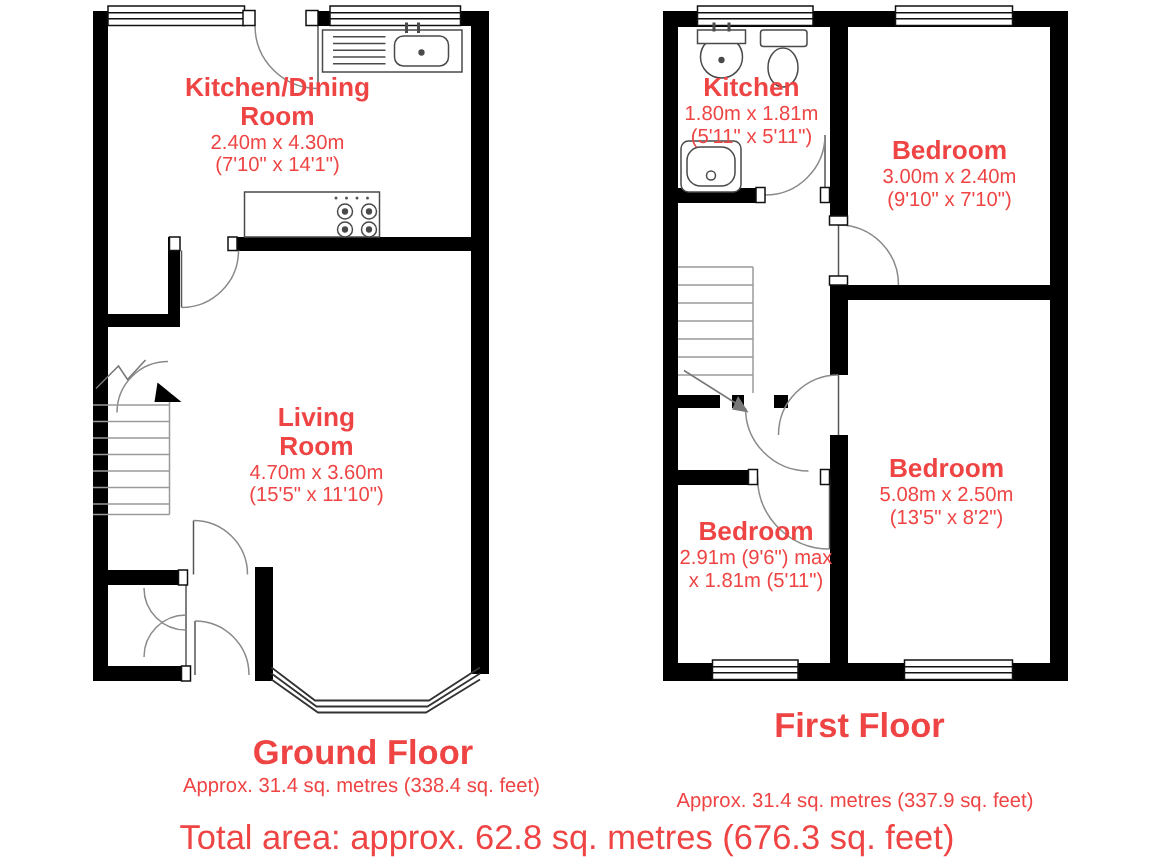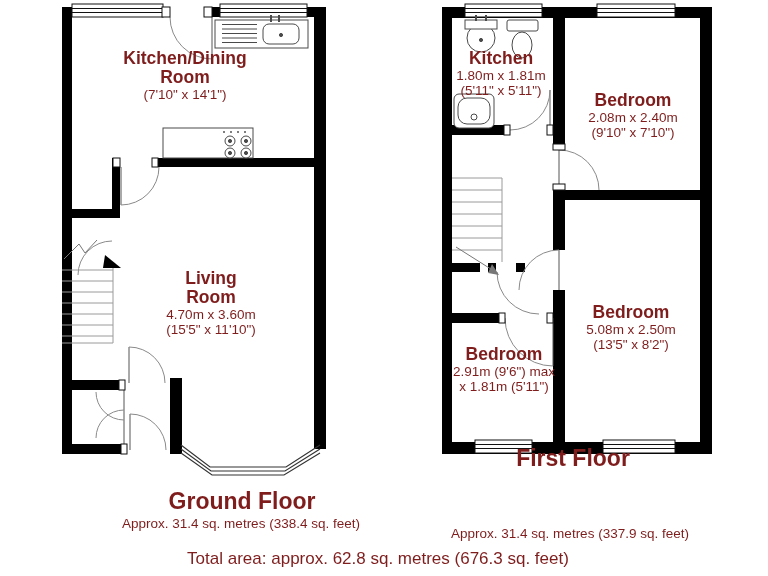--- a/index.html
+++ b/index.html
@@ -1,23 +1,23 @@
 <!DOCTYPE html>
 <html><head>
 <meta charset="utf-8">
 <style>
   html,body{margin:0;padding:0;background:#fff;}
   body{width:768px;height:576px;position:relative;font-family:"Liberation Sans",sans-serif;color:#0a0a0a;overflow:hidden;}
   #plan-svg{position:absolute;left:0;top:0;}
-  .lbl{position:absolute;transform:translateX(-50%);text-align:center;white-space:nowrap;color:#7f1d1d;}
+  .lbl{position:absolute;transform:translateX(-50%);text-align:center;white-space:nowrap;color:#ef4444;}
   .rname{font-weight:bold;font-size:17.5px;line-height:19px;}
   .rdim{font-size:13.5px;line-height:15px;}
   .floor-title{font-weight:bold;font-size:23px;line-height:25px;}
   .floor-area{font-size:13.5px;line-height:15px;}
-  .total-line{font-size:17px;line-height:19px;text-align:right;}
+  .total-line{font-size:23px;line-height:19px;text-align:right;}
 </style>
 </head>
 <body>
 
 <svg id="plan-svg" width="768" height="576" viewBox="0 0 768 576">
 
   <g>
 
     <g fill="#000000" shape-rendering="crispEdges">
       <rect x="62" y="7" width="10" height="447"></rect>
@@ -232,53 +232,54 @@
       <rect x="547" y="313" width="6" height="10"></rect>
       <rect x="553" y="144" width="12" height="6"></rect>
       <rect x="553" y="184" width="12" height="6"></rect>
     </g>
   </g>
 </svg>
 
 <div class="lbl" style="left:185px;top:49px;">
   <div class="rname"><span>Kitchen/Dining</span><br>
     <span>Room</span></div>
+  <div class="rdim">2.40m x 4.30m</div>
   <div class="rdim">(7'10" x 14'1")</div>
 </div>
 
 <div class="lbl" style="left:211px;top:269px;">
   <div class="rname"><span>Living</span><br>
     <span>Room</span></div>
   <div class="rdim">4.70m x 3.60m</div>
   <div class="rdim">(15'5" x 11'10")</div>
 </div>
 
 <div class="lbl" style="left:501px;top:49px;">
   <div class="rname">Kitchen</div>
   <div class="rdim">1.80m x 1.81m</div>
   <div class="rdim">(5'11" x 5'11")</div>
 </div>
 
 <div class="lbl" style="left:633px;top:91px;">
   <div class="rname">Bedroom</div>
-  <div class="rdim">2.08m x 2.40m</div>
+  <div class="rdim">3.00m x 2.40m</div>
   <div class="rdim">(9'10" x 7'10")</div>
 </div>
 
 <div class="lbl" style="left:631px;top:303px;">
   <div class="rname">Bedroom</div>
   <div class="rdim">5.08m x 2.50m</div>
   <div class="rdim">(13'5" x 8'2")</div>
 </div>
 
 <div class="lbl" style="left:504px;top:345px;">
   <div class="rname">Bedroom</div>
   <div class="rdim">2.91m (9'6") max</div>
   <div class="rdim">x 1.81m (5'11")</div>
 </div>
 
 <div class="lbl floor-title" style="left:242px;top:489px;">Ground Floor</div>
 <div class="lbl floor-area" style="left:241px;top:516px;">Approx. 31.4 sq. metres (338.4 sq. feet)</div>
 
-<div class="lbl floor-title" style="left:573px;top:446px;">First Floor</div>
+<div class="lbl floor-title" style="left:573px;top:471px;">First Floor</div>
 <div class="lbl floor-area" style="left:570px;top:488px;margin-top:38px;">Approx. 31.4 sq. metres (337.9 sq. feet)</div>
 
 <div class="lbl total-line" style="left:378px;top:549px;">Total area: approx. 62.8 sq. metres (676.3 sq. feet)</div>
 
 </body></html>

